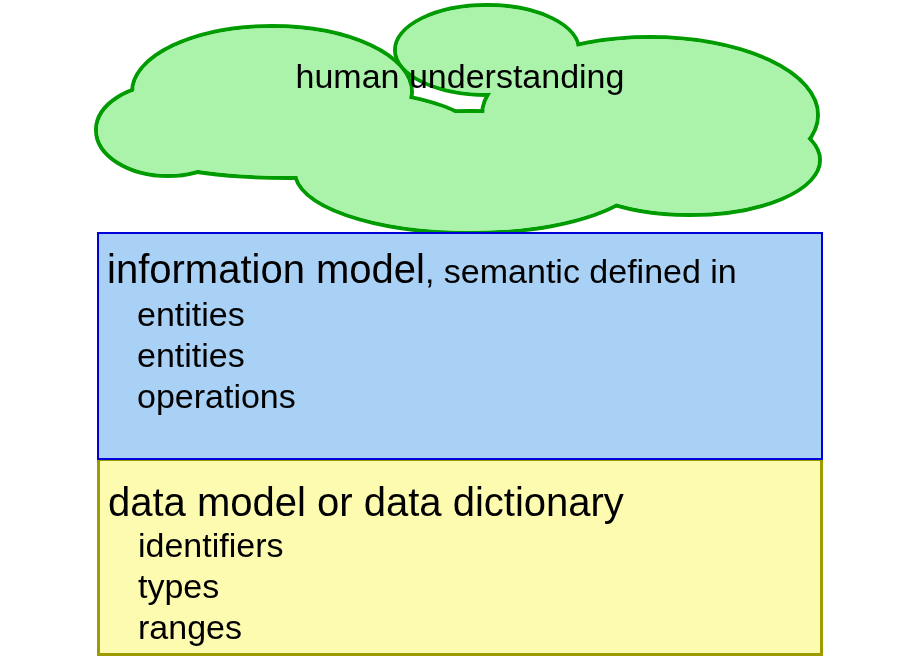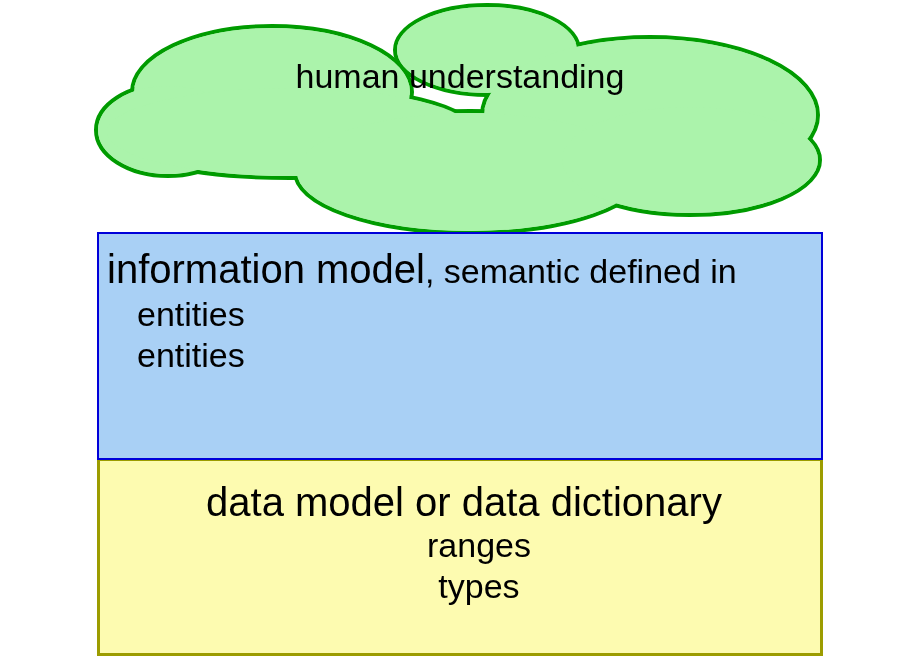--- a/index.html
+++ b/index.html
@@ -45,21 +45,21 @@
     z-index: 2;
   }
   .data-box {
     top: 458px;
     height: 198px;
     background: var(--data-fill, #fdfbb0);
     border: 3px solid var(--data-stroke, #9c9c00);
     z-index: 1;
   }
   .info-inner { padding: 12px 10px 0 8px; }
-  .data-inner { padding: 18px 0 0 8px; text-align: center; }
+  .data-inner { padding: 18px 0 0 8px; }
 
   .box-title { font-size: 40px; line-height: 46px; white-space: nowrap; }
   .t-suffix  { font-size: 34px; margin-top: 12px; }
   .box-sub   { font-size: 34px; line-height: 41px; }
   .box-item  { font-size: 34px; line-height: 41px; margin-left: 30px; white-space: nowrap; }
 </style>
 </head>
 <body>
 
 <div class="page">
@@ -89,24 +89,26 @@
     <div>human understanding</div>
   </div>
 
   <div class="box info-box">
     <div class="info-inner">
       <div class="box-title">
         <span>information model</span><span class="t-suffix">, semantic defined in</span>
       </div>
       <div class="box-item">entities</div>
       <div class="box-item">entities</div>
+      <div class="box-item">operations</div>
     </div>
   </div>
 
   <div class="box data-box">
     <div class="data-inner">
       <div class="box-title">data model or data dictionary</div>
+      <div class="box-item">identifiers</div>
+      <div class="box-item">types</div>
       <div class="box-item">ranges</div>
-      <div class="box-item">types</div>
     </div>
   </div>
 
 </div>
 
 </body></html>

